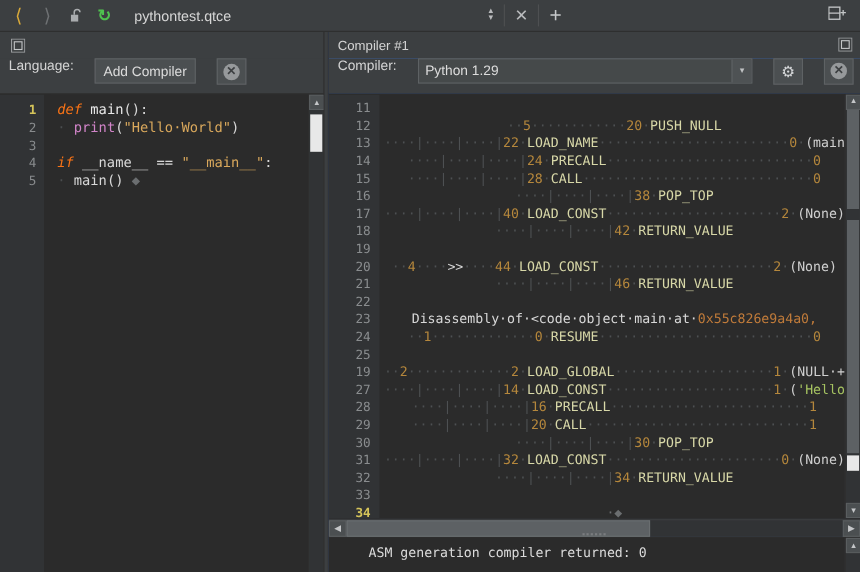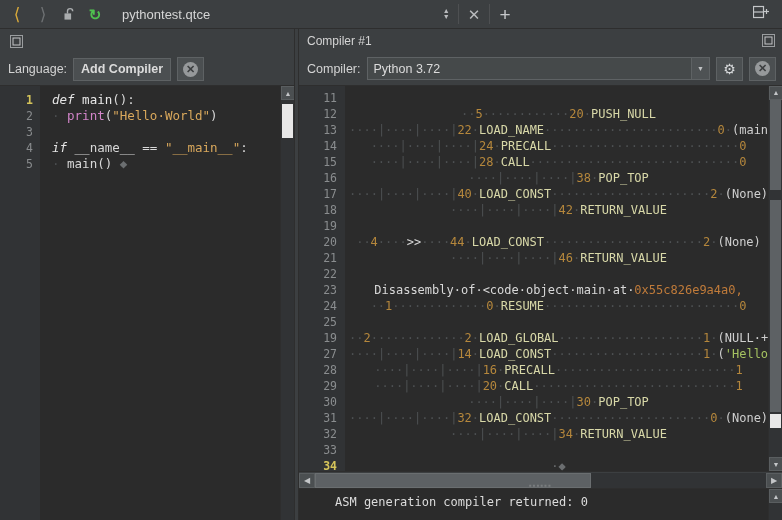--- a/index.html
+++ b/index.html
@@ -75,23 +75,23 @@
   }
   .pane-header .title { flex: 1 1 auto; }
   .maximize-icon {
     width: 16px; height: 16px;
     display:flex; align-items:center; justify-content:center;
   }
 
   
   .control-row {
     height: 32px;
-    display: flex; align-items: center;
+    display: flex; 
     padding: 0 6px 0 8px;
-    gap: 6px;
+    gap: 19px;
     background: #3c3f41;
   }
   .ctl-label { color: #d4d4d4; font-size: 12.5px; white-space: nowrap; }
   .combo {
     height: 23px;
     background: #45494a;
     border: 1px solid #5e6264;
     display: flex; align-items: center;
     color: #dcdcdc;
     font-size: 12.5px;
@@ -108,21 +108,20 @@
   .combo-compiler { flex: 1 1 auto; min-width: 40px; }
   .btn {
     height: 23px;
     background: #4b4f51;
     border: 1px solid #5e6264;
     color: #dcdcdc;
     font-size: 12.5px;
     padding: 0 7px;
     display: flex; align-items: center;
     white-space: nowrap;
-    font-weight: bold;
   }
   .icon-btn {
     width: 27px; height: 24px;
     background: #4b4f51;
     border: 1px solid #5e6264;
     display:flex; align-items:center; justify-content:center;
   }
   .circ-x {
     width: 15px; height: 15px; border-radius: 50%;
     background: #96999b;
@@ -158,21 +157,21 @@
     flex: 1 1 auto;
     font-family: "DejaVu Sans Mono", monospace;
     font-size: 12.5px;
     padding: 6px 0 0 6px;
     color: #a9b7c6;
     white-space: pre;
     overflow: hidden;
     position: relative;
   }
   .code-line { height: 16px; line-height: 16px; }
-  .kw { color: #e5e5e5; font-style: italic; }
+  .kw { color: #f97316; font-style: italic; }
   .fn { color: #e8e8e8; }
   .builtin { color: #d184c8; }
   .str { color: #d9a85c; }
   .op  { color: #d8d8d8; }
   .plain { color: #d8d8d8; }
   .indent-guide { color: #4a4d4f; }
   .caret-diamond { color: #6b6e70; }
 
   
   .vscroll {
@@ -377,21 +376,21 @@
         <svg width="13" height="13" viewBox="0 0 13 13">
           <rect x="0.5" y="0.5" width="12" height="12" fill="none" stroke="#9a9d9f" stroke-width="1"></rect>
           <rect x="3" y="3" width="7" height="7" fill="none" stroke="#c4c6c8" stroke-width="1"></rect>
         </svg>
       </span>
     </div>
 
     <div class="control-row">
       <span class="ctl-label">Compiler:</span>
       <div class="combo combo-compiler">
-        <span class="val">Python 3.72</span>
+        <span class="val">Python 1.29</span>
         <span class="arrow">▼</span>
       </div>
       <div class="icon-btn">
         <span class="gear">⚙</span>
       </div>
       <div class="icon-btn">
         <span class="circ-x">✕</span>
       </div>
     </div>
 

